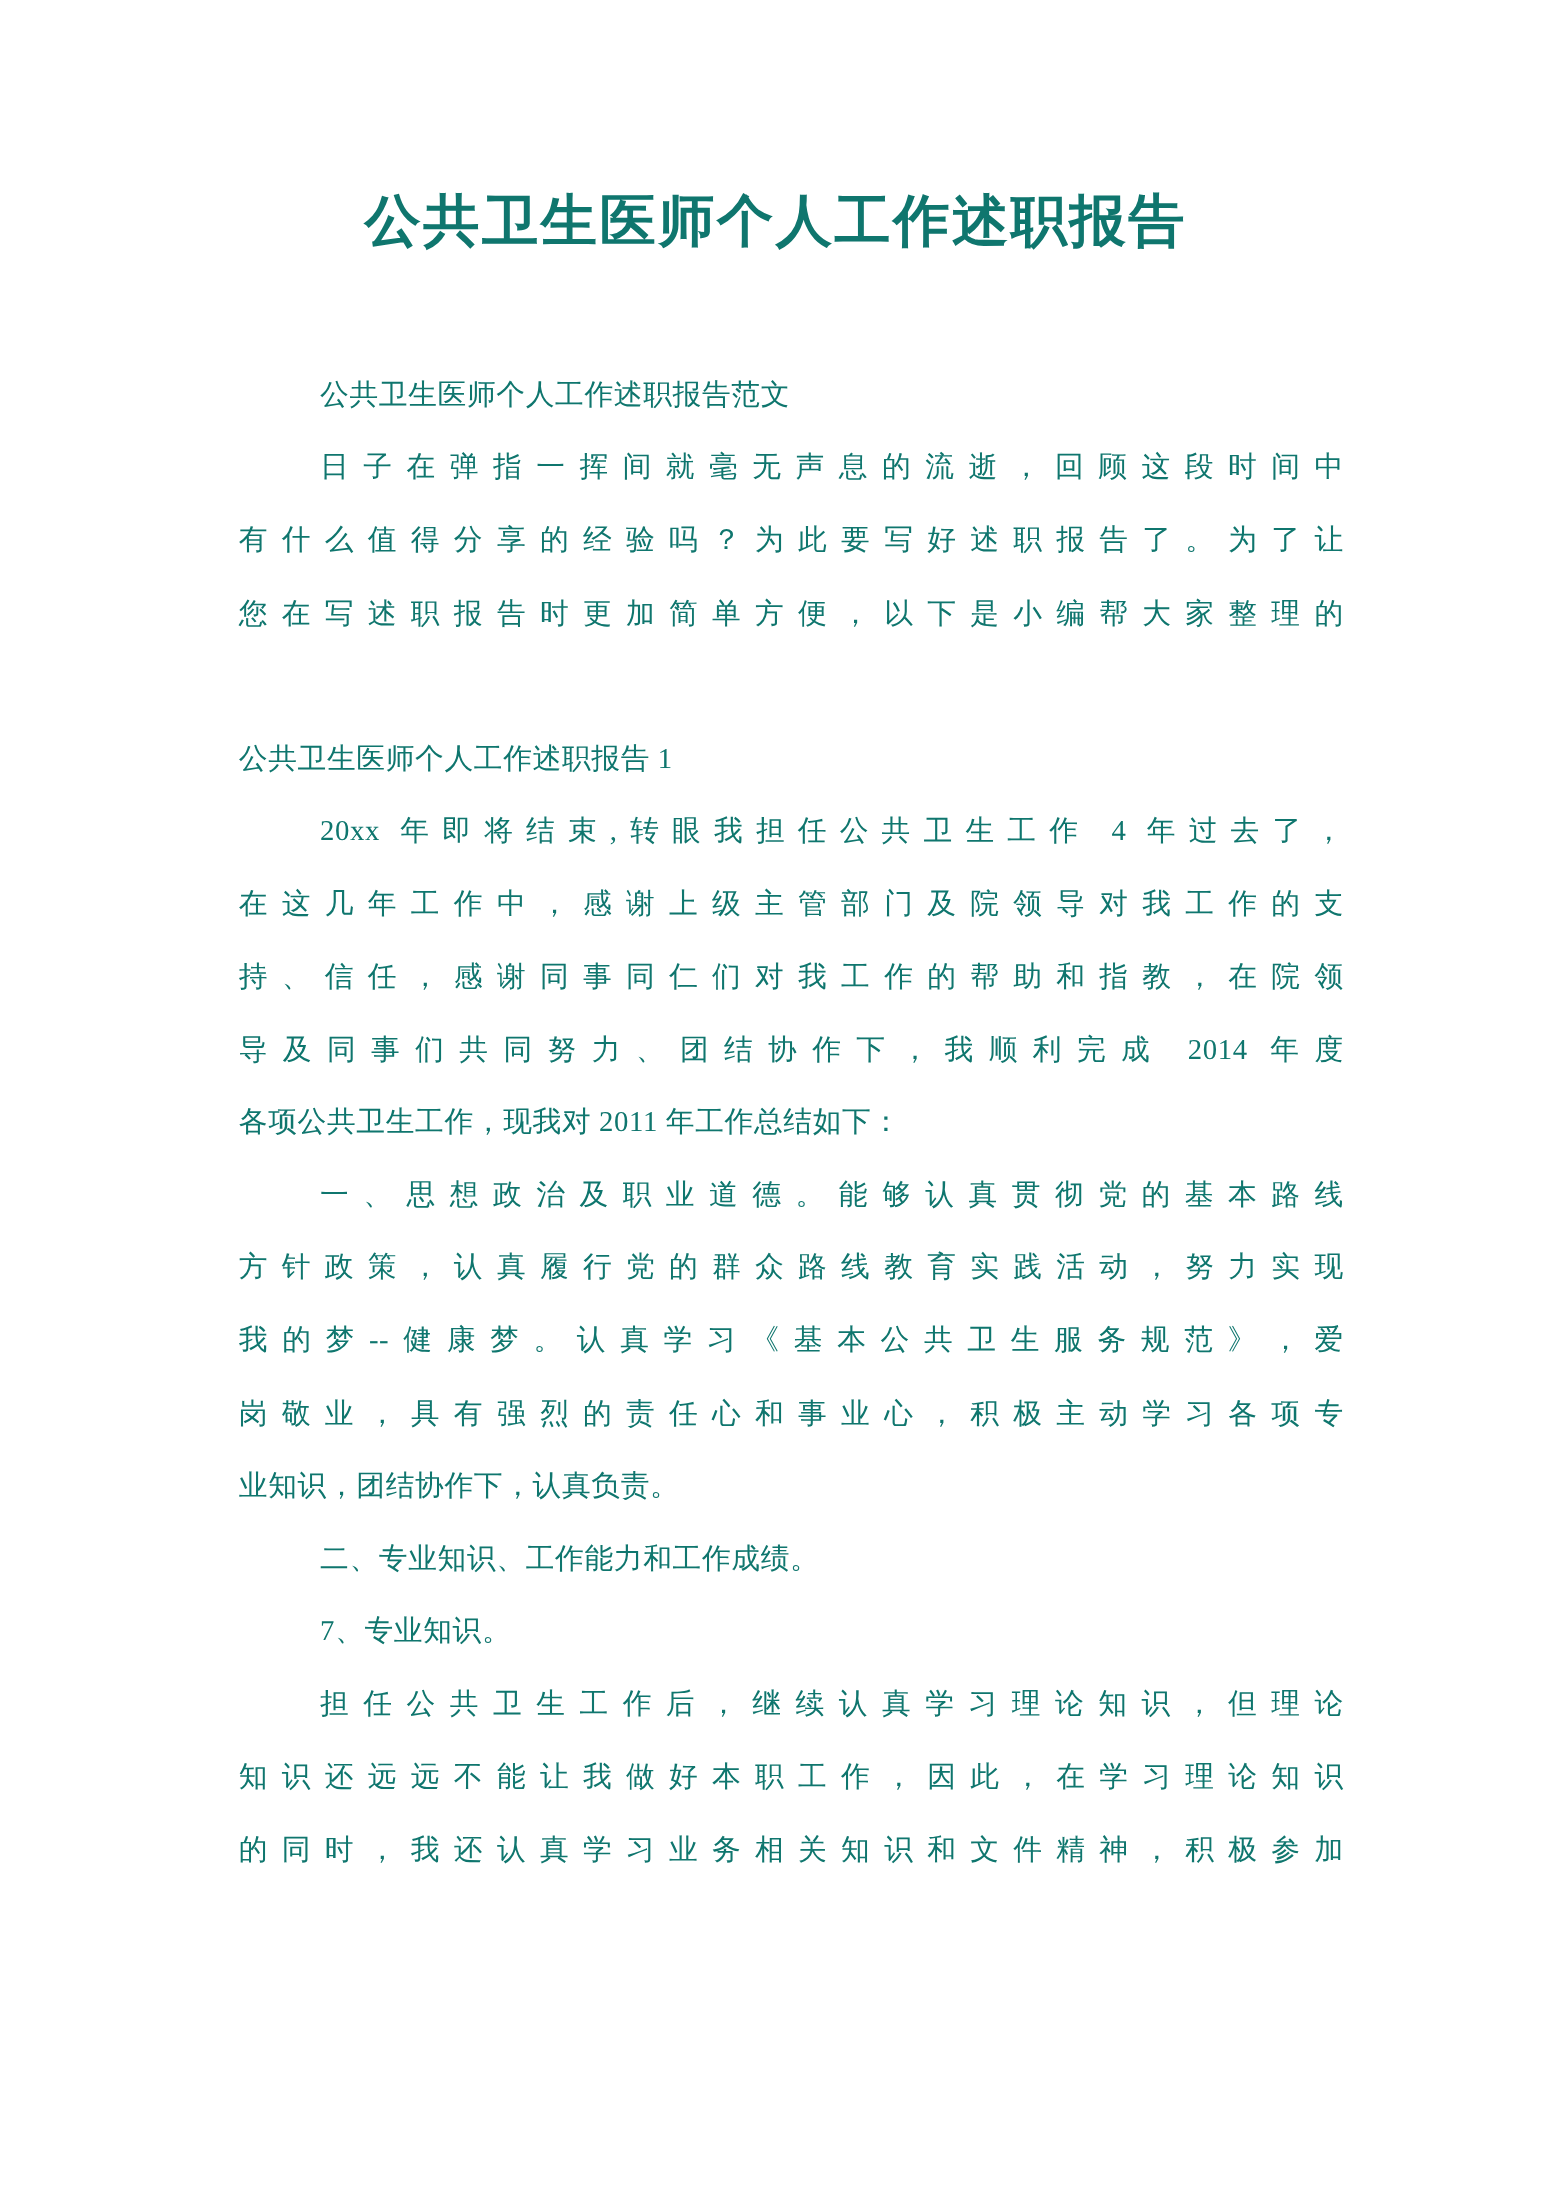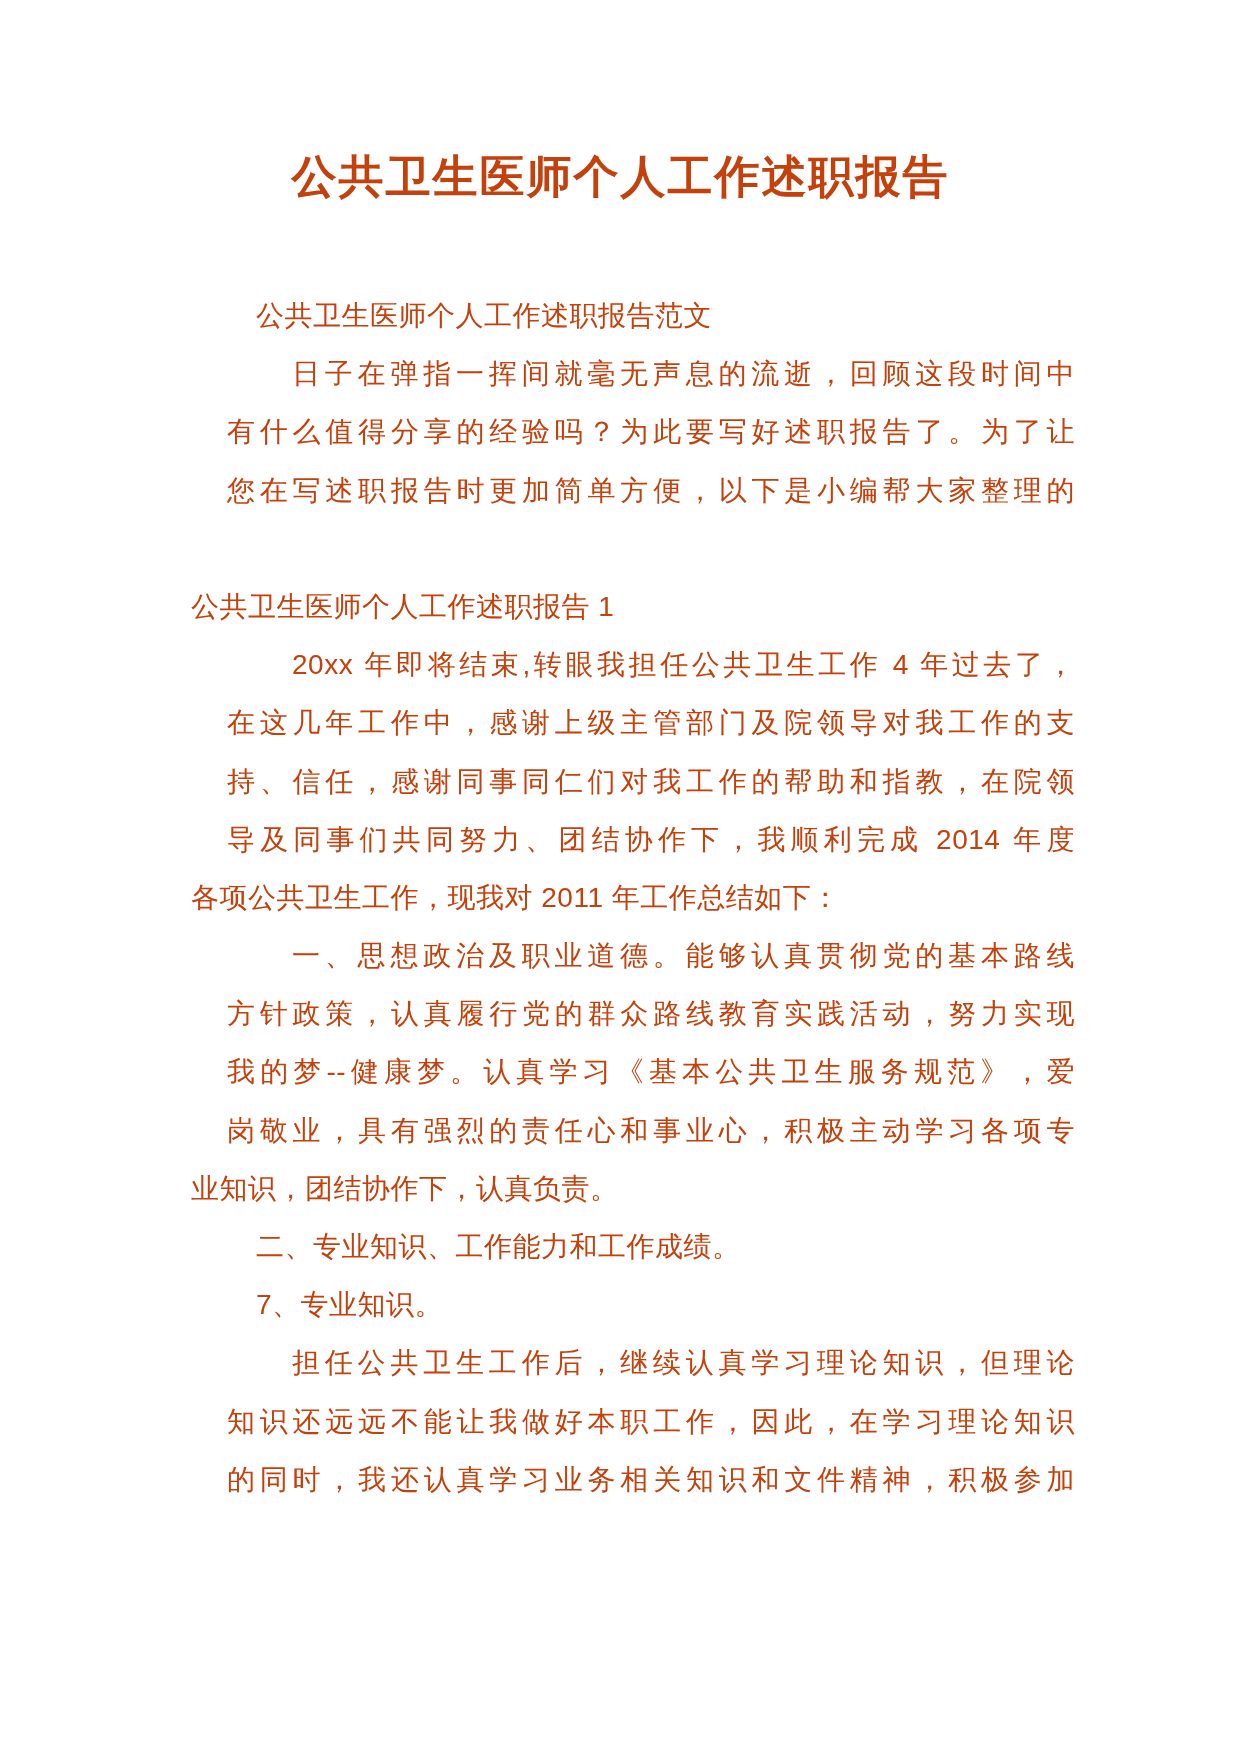--- a/index.html
+++ b/index.html
@@ -1,56 +1,55 @@
 <!DOCTYPE html>
 <html><head>
 <meta charset="utf-8">
 <style>
   html, body { margin: 0; padding: 0; background: #ffffff; }
   .page {
     position: relative;
     width: 1241px;
     height: 1754px;
     background: #ffffff;
-    color: #c2410c;
-    font-family: Liberation Sans, sans-serif;
+    color: #0f766e;
+    font-family: Liberation Serif, serif;
     overflow: hidden;
   }
   .doc-title {
     position: absolute;
     top: 146px;
     left: 0;
     width: 100%;
     text-align: center;
     font-size: 45px;
     font-weight: bold;
     letter-spacing: 2px;
     line-height: 62px;
     white-space: nowrap;
   }
   .body-text {
     position: absolute;
     top: 287px;
     left: 191px;
     width: 884px;
-    font-size: 28px;
+    font-size: 23px;
     letter-spacing: 0.5px;
   }
   .line {
     height: 58.2px;
     line-height: 58.2px;
     white-space: nowrap;
     overflow: visible;
   }
   .line.just {
     white-space: normal;
     text-align: justify;
     text-align-last: justify;
     text-justify: inter-character;
-    margin-left: 36px;
   }
   .line.indent {
     text-indent: 65px;
   }
 </style>
 </head>
 <body>
 
 <div class="page">
 

